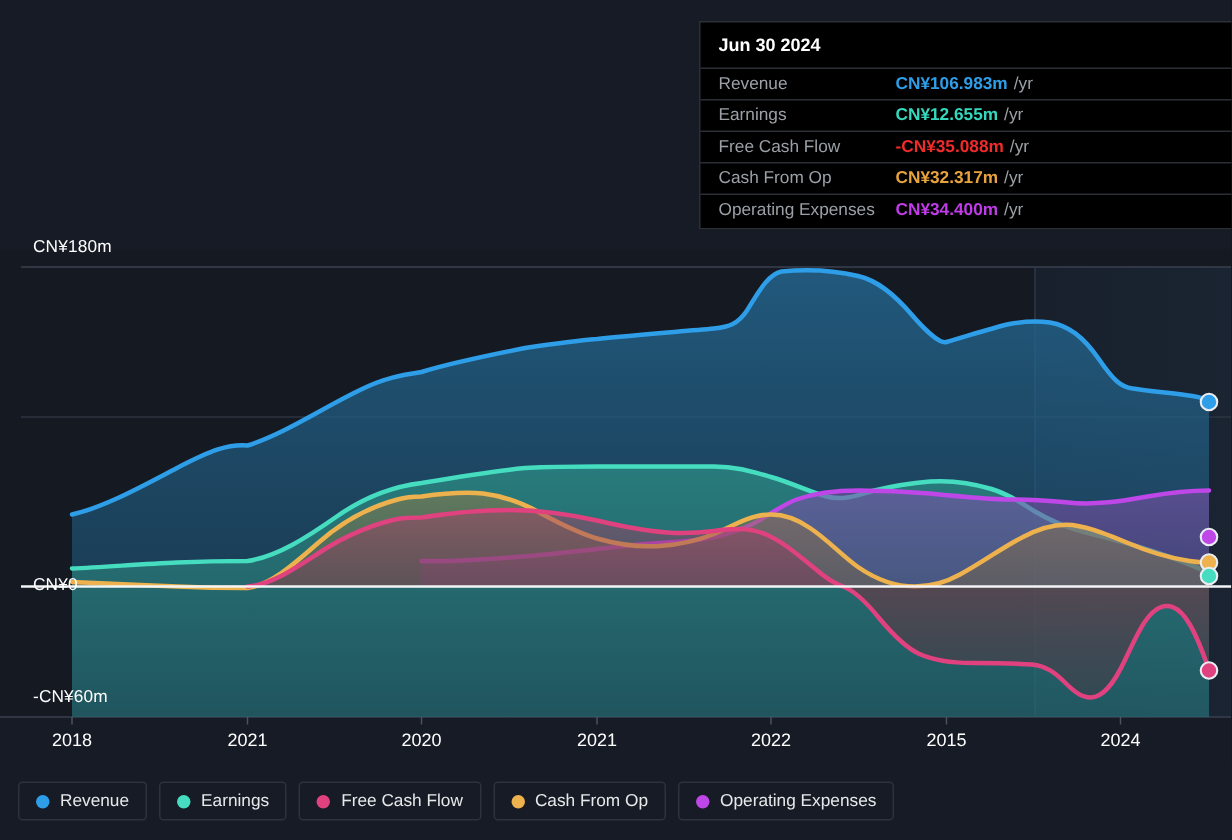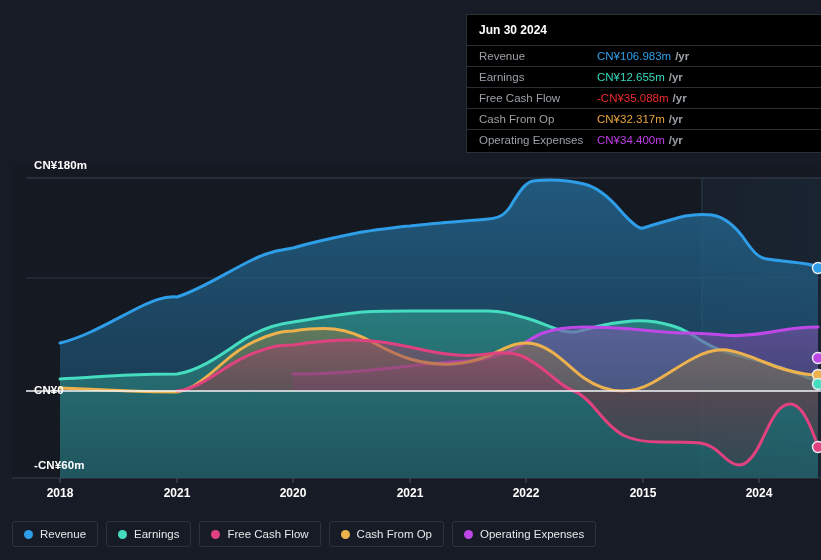--- a/index.html
+++ b/index.html
@@ -14,22 +14,22 @@
   }
   #app {
     position: relative;
     width: 821px; height: 560px;
     background: #161b25;
   }
 
   
   #chart-area {
     position: absolute;
-    left: 12px; top: 0;
-    width: 698px; height: 508px; font-weight: bold;
+    left: 0; top: 0;
+    width: 698px; height: 508px;
   }
   #chart-svg { display: block; }
 
   
   .y-label {
     position: absolute;
     color: #ffffff;
     font-size: 11.5px;
     letter-spacing: .1px;
     white-space: nowrap;
@@ -76,26 +76,26 @@
     min-height: 17px;
     box-sizing: border-box;
   }
   .tt-key {
     color: #9aa0a6;
     width: 118px;
     flex: 0 0 118px;
     white-space: nowrap;
   }
   .tt-val {
-    font-weight: normal;
+    font-weight: bold;
     white-space: nowrap;
   }
   .tt-suffix {
     color: #9aa0a6;
-    font-weight: bold;
+    font-weight: normal;
     margin-left: 4px;
     white-space: nowrap;
   }
   .tt-row.no-rule { border-top: none; padding-top: 1px; }
   .tt-row.no-rule .tt-key { visibility: hidden; }
 
   
   #legend {
     position: absolute;
     left: 0; top: 508px;

